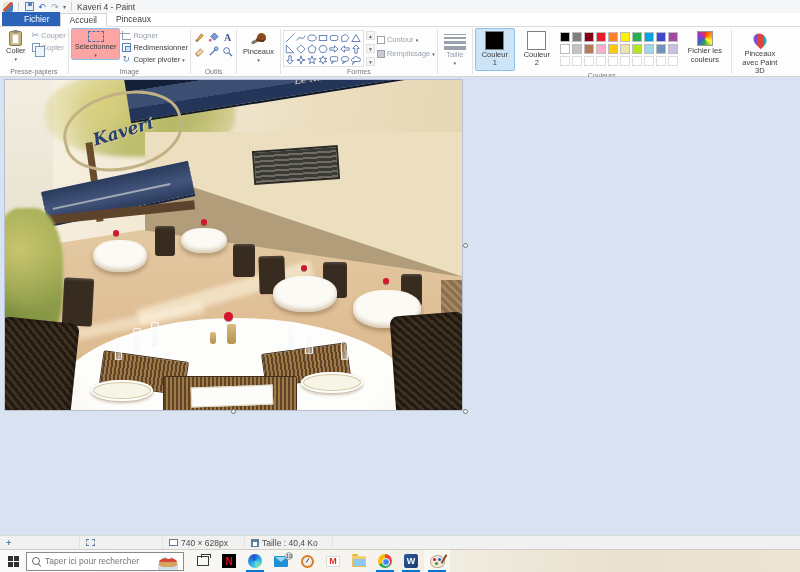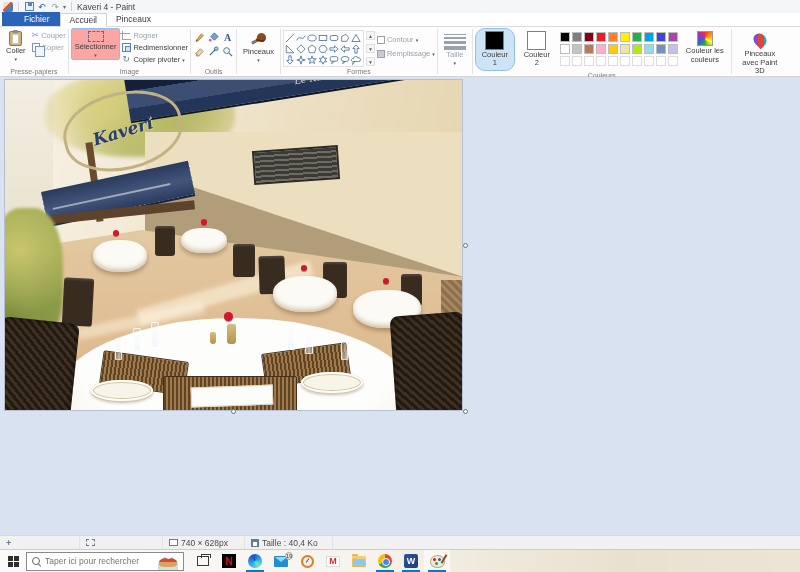--- a/index.html
+++ b/index.html
@@ -76,21 +76,21 @@
   .sbtn { height:9px; font-size:5px; color:#666; border:1px solid #e0e0e0; background:#f5f5f5;
     display:flex; align-items:center; justify-content:center; }
   .of-col { display:flex; flex-direction:column; gap:3px; padding-top:4px; }
   .outline-ic { width:8px; height:8px; border:1px solid #9aa3ad; background:#fff; }
   .fill-ic { width:8px; height:8px; background:#c9ccd1; border:1px solid #9aa3ad; }
   
   .size-ic { display:flex; flex-direction:column; gap:2px; width:22px; padding-top:3px; }
   .size-ic i { background:#9aa3ad; display:block; }
   
   .colbtn { display:flex; flex-direction:column; align-items:center; width:30px; padding:2px 19px;
-    border:1px solid transparent; border-radius:10px; gap:1px; }
+    border:1px solid transparent; border-radius:2px; gap:1px; }
   .colbtn.selected { background:#cde4f7; border-color:#8fc0ec; }
   .swatch-big { width:19px; height:19px; border:1px solid #808080; }
   .colbtn .cap { text-align:center; line-height:1.1; width:28px; }
   .palette { display:grid; grid-template-columns:repeat(10,12px); grid-auto-rows:12px; gap:0;
     padding-top:3px; }
   .pswatch { width:10px; height:10px; border:1px solid #bdbdbd; margin:1px; }
   .pswatch.empty { border:1px solid #dcdcdc; background:#fff; }
   .rainbow-ic { width:16px; height:15px; border:1px solid #999;
     background:conic-gradient(#e33,#f90,#ff3,#3a3,#36c,#93c,#e33); }
   .p3d-ic { width:12px; height:14px; border-radius:50% 50% 50% 0;
@@ -563,21 +563,21 @@
           <div class="pswatch empty"></div>
           <div class="pswatch empty"></div>
           <div class="pswatch empty"></div>
           <div class="pswatch empty"></div>
           <div class="pswatch empty"></div>
           <div class="pswatch empty"></div>
           <div class="pswatch empty"></div>
         </div>
       <div class="bigbtn" style="width:48px">
         <span class="rainbow-ic"></span>
-        <span class="cap">Couleur les couleurs</span>
+        <span class="cap">Fichier les couleurs</span>
       </div>
     </div>
     <div class="grp-label">Couleurs</div>
   </div>
   <div class="grp-sep"></div>
 
   <div class="grp">
     <div class="grp-body">
       <div class="bigbtn" style="width:52px">
         <span class="p3d-ic"></span>

